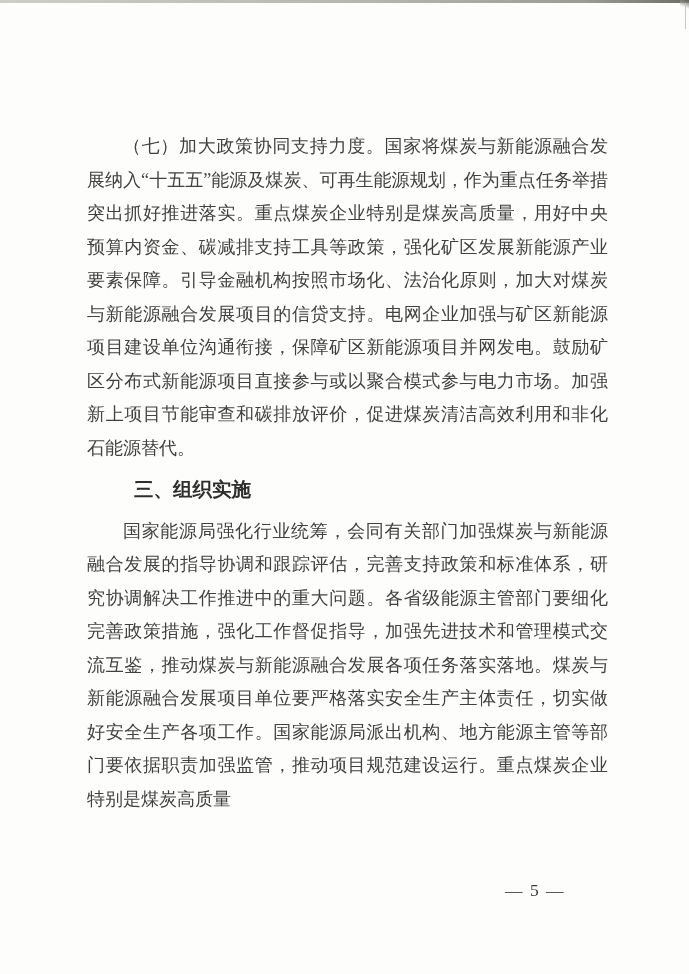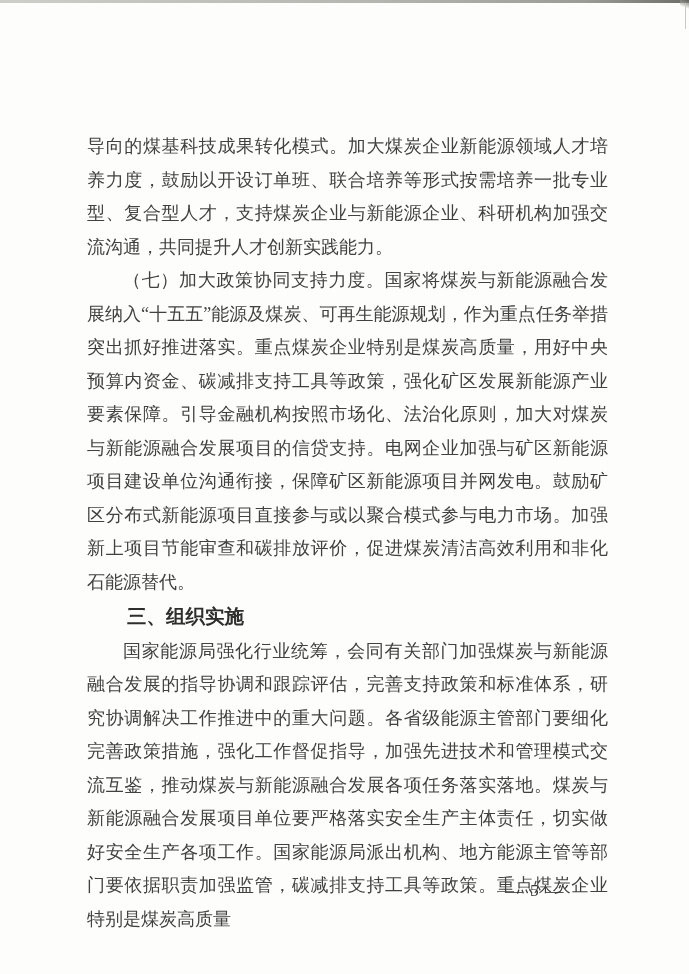--- a/index.html
+++ b/index.html
@@ -62,21 +62,21 @@
     margin: 0;
     padding: 0;
   }
   .para-indent {
     text-indent: 2em;
   }
   .para-flush {
     text-indent: 0;
   }
   .section-heading {
-    margin: 1px;
+    margin: 8px;
     padding: 0;
     text-indent: 2em;
     font-family: "Liberation Sans", "DejaVu Sans", sans-serif;
     font-weight: 700;
     font-size: 19.5px;
     line-height: 33.5px;
     color: #2e2e2e;
   }
   .page-number {
     position: absolute;
@@ -92,21 +92,20 @@
 </head>
 <body>
 
 <div class="page">
 
   <div class="scan-top-edge"></div>
   <div class="scan-corner-mark"></div>
   <div class="scan-right-edge"></div>
 
   <main class="text-block">
-    <p class="para-flush">导向的煤基科技成果转化模式。加大煤炭企业新能源领域人才培养力度，鼓励以开设订单班、联合培养等形式按需培养一批专业型、复合型人才，支持煤炭企业与新能源企业、科研机构加强交流沟通，共同提升人才创新实践能力。</p>
     <p class="para-indent">（七）加大政策协同支持力度。国家将煤炭与新能源融合发展纳入“十五五”能源及煤炭、可再生能源规划，作为重点任务举措突出抓好推进落实。重点煤炭企业特别是煤炭高质量，用好中央预算内资金、碳减排支持工具等政策，强化矿区发展新能源产业要素保障。引导金融机构按照市场化、法治化原则，加大对煤炭与新能源融合发展项目的信贷支持。电网企业加强与矿区新能源项目建设单位沟通衔接，保障矿区新能源项目并网发电。鼓励矿区分布式新能源项目直接参与或以聚合模式参与电力市场。加强新上项目节能审查和碳排放评价，促进煤炭清洁高效利用和非化石能源替代。</p>
     <h3 class="section-heading">三、组织实施</h3>
-    <p class="para-indent">国家能源局强化行业统筹，会同有关部门加强煤炭与新能源融合发展的指导协调和跟踪评估，完善支持政策和标准体系，研究协调解决工作推进中的重大问题。各省级能源主管部门要细化完善政策措施，强化工作督促指导，加强先进技术和管理模式交流互鉴，推动煤炭与新能源融合发展各项任务落实落地。煤炭与新能源融合发展项目单位要严格落实安全生产主体责任，切实做好安全生产各项工作。国家能源局派出机构、地方能源主管等部门要依据职责加强监管，碳减排支持工具等政策。重点煤炭企业特别是煤炭高质量</p>
+    <p class="para-indent">国家能源局强化行业统筹，会同有关部门加强煤炭与新能源融合发展的指导协调和跟踪评估，完善支持政策和标准体系，研究协调解决工作推进中的重大问题。各省级能源主管部门要细化完善政策措施，强化工作督促指导，加强先进技术和管理模式交流互鉴，推动煤炭与新能源融合发展各项任务落实落地。煤炭与新能源融合发展项目单位要严格落实安全生产主体责任，切实做好安全生产各项工作。国家能源局派出机构、地方能源主管等部门要依据职责加强监管，推动项目规范建设运行。重点煤炭企业特别是煤炭高质量</p>
   </main>
 
   <div class="page-number">— 5 —</div>
 
 </div>
 
 </body></html>

